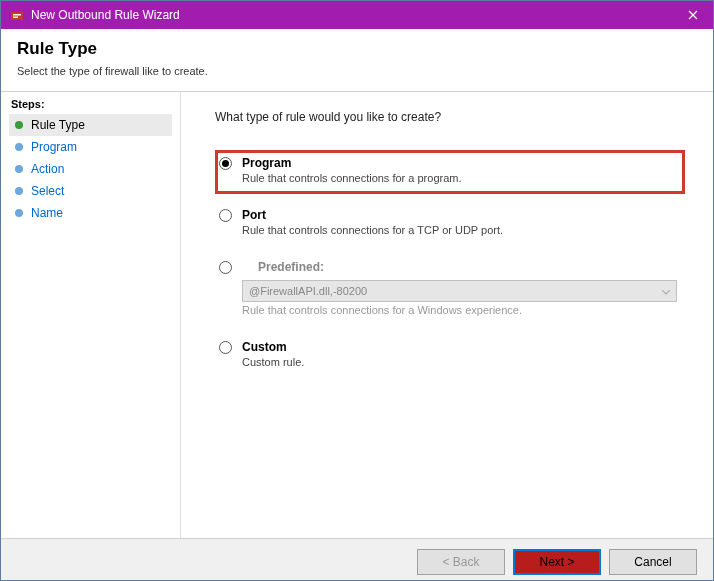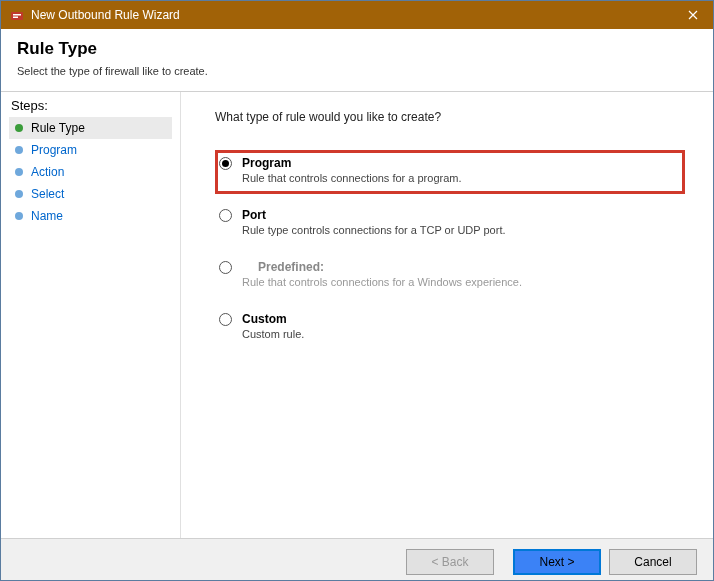--- a/index.html
+++ b/index.html
@@ -7,21 +7,21 @@
       font-family: "Segoe UI", Tahoma, sans-serif;
       font-size: 12px;
       background: #fff;
       width: 714px;
       height: 581px;
       overflow: hidden;
       border: 1px solid #5a7ca0;
     }
     .titlebar {
       height: 28px;
-      background: #a16207;
+      background: #a21caf;
       color: #fff;
       display: flex;
       align-items: center;
       padding: 0 8px;
     }
     .titlebar-icon {
       width: 16px; height: 16px;
       margin-right: 6px;
       display: inline-flex;
       align-items: center;
@@ -47,21 +47,21 @@
     .header p { font-size: 11px; color: #333; margin-bottom: 10px; }
     .body {
       display: flex;
       height: 446px;
     }
     .sidebar {
       width: 180px;
       border-right: 1px solid #e0e0e0;
       padding: 6px 8px;
     }
-    .sidebar-title { font-weight: 400; font-size: 13px; margin-bottom: 4px; padding-left: 2px; }
+    .sidebar-title { font-weight: 700; font-size: 11px; margin-bottom: 4px; padding-left: 2px; }
     .step {
       display: flex;
       align-items: center;
       padding: 4px 6px;
       cursor: pointer;
       color: #0066cc;
       font-size: 12px;
     }
     .step.current { background: #eaeaea; color: #000; }
     .step .bullet {
@@ -139,21 +139,21 @@
       height: 26px;
       border: 1px solid #a0a0a0;
       background: #e1e1e1;
       font-size: 12px;
       cursor: pointer;
       display: inline-flex;
       align-items: center;
       justify-content: center;
     }
     .btn.disabled { color: #999; cursor: default; }
-    .btn.primary { border: 2px solid #0078d7; background: #3b82f6; margin-left: 11px; }
+    .btn.primary { border: 2px solid #0078d7; background: #b91c1c; }
   </style>
 </head>
 <body>
 
 <div class="titlebar">
   <span class="titlebar-icon">
     <svg width="14" height="14" viewBox="0 0 14 14">
         <rect x="1" y="4" width="12" height="8" rx="1" fill="#c0392b"></rect>
         <rect x="3" y="6" width="8" height="1.5" fill="#fff"></rect>
         <rect x="3" y="8.5" width="5" height="1.5" fill="#fff"></rect>
@@ -205,27 +205,33 @@
           <div class="radio selected"></div>
           <div class="opt-body">
             <div class="opt-title">Program</div>
             <div class="opt-desc">Rule that controls connections for a program.</div>
           </div>
         </div>
         <div class="option">
           <div class="radio"></div>
           <div class="opt-body">
             <div class="opt-title">Port</div>
-            <div class="opt-desc">Rule type controls connections for a TCP or UDP port.</div>
+            <div class="opt-desc">Rule that controls connections for a TCP or UDP port.</div>
           </div>
         </div>
         <div class="option">
           <div class="radio"></div>
           <div class="opt-body">
             <div class="opt-title disabled">Predefined:</div>
+            <div class="predef-select">
+              <span>@FirewallAPI.dll,-80200</span>
+              <span><svg width="8" height="5" viewBox="0 0 8 5">
+                  <path d="M0 0 L4 4 L8 0" stroke="#aaa" fill="none" stroke-width="1.2"></path>
+                </svg></span>
+            </div>
             <div class="opt-desc disabled">Rule that controls connections for a Windows experience.</div>
           </div>
         </div>
         <div class="option">
           <div class="radio"></div>
           <div class="opt-body">
             <div class="opt-title">Custom</div>
             <div class="opt-desc">Custom rule.</div>
           </div>
         </div>

